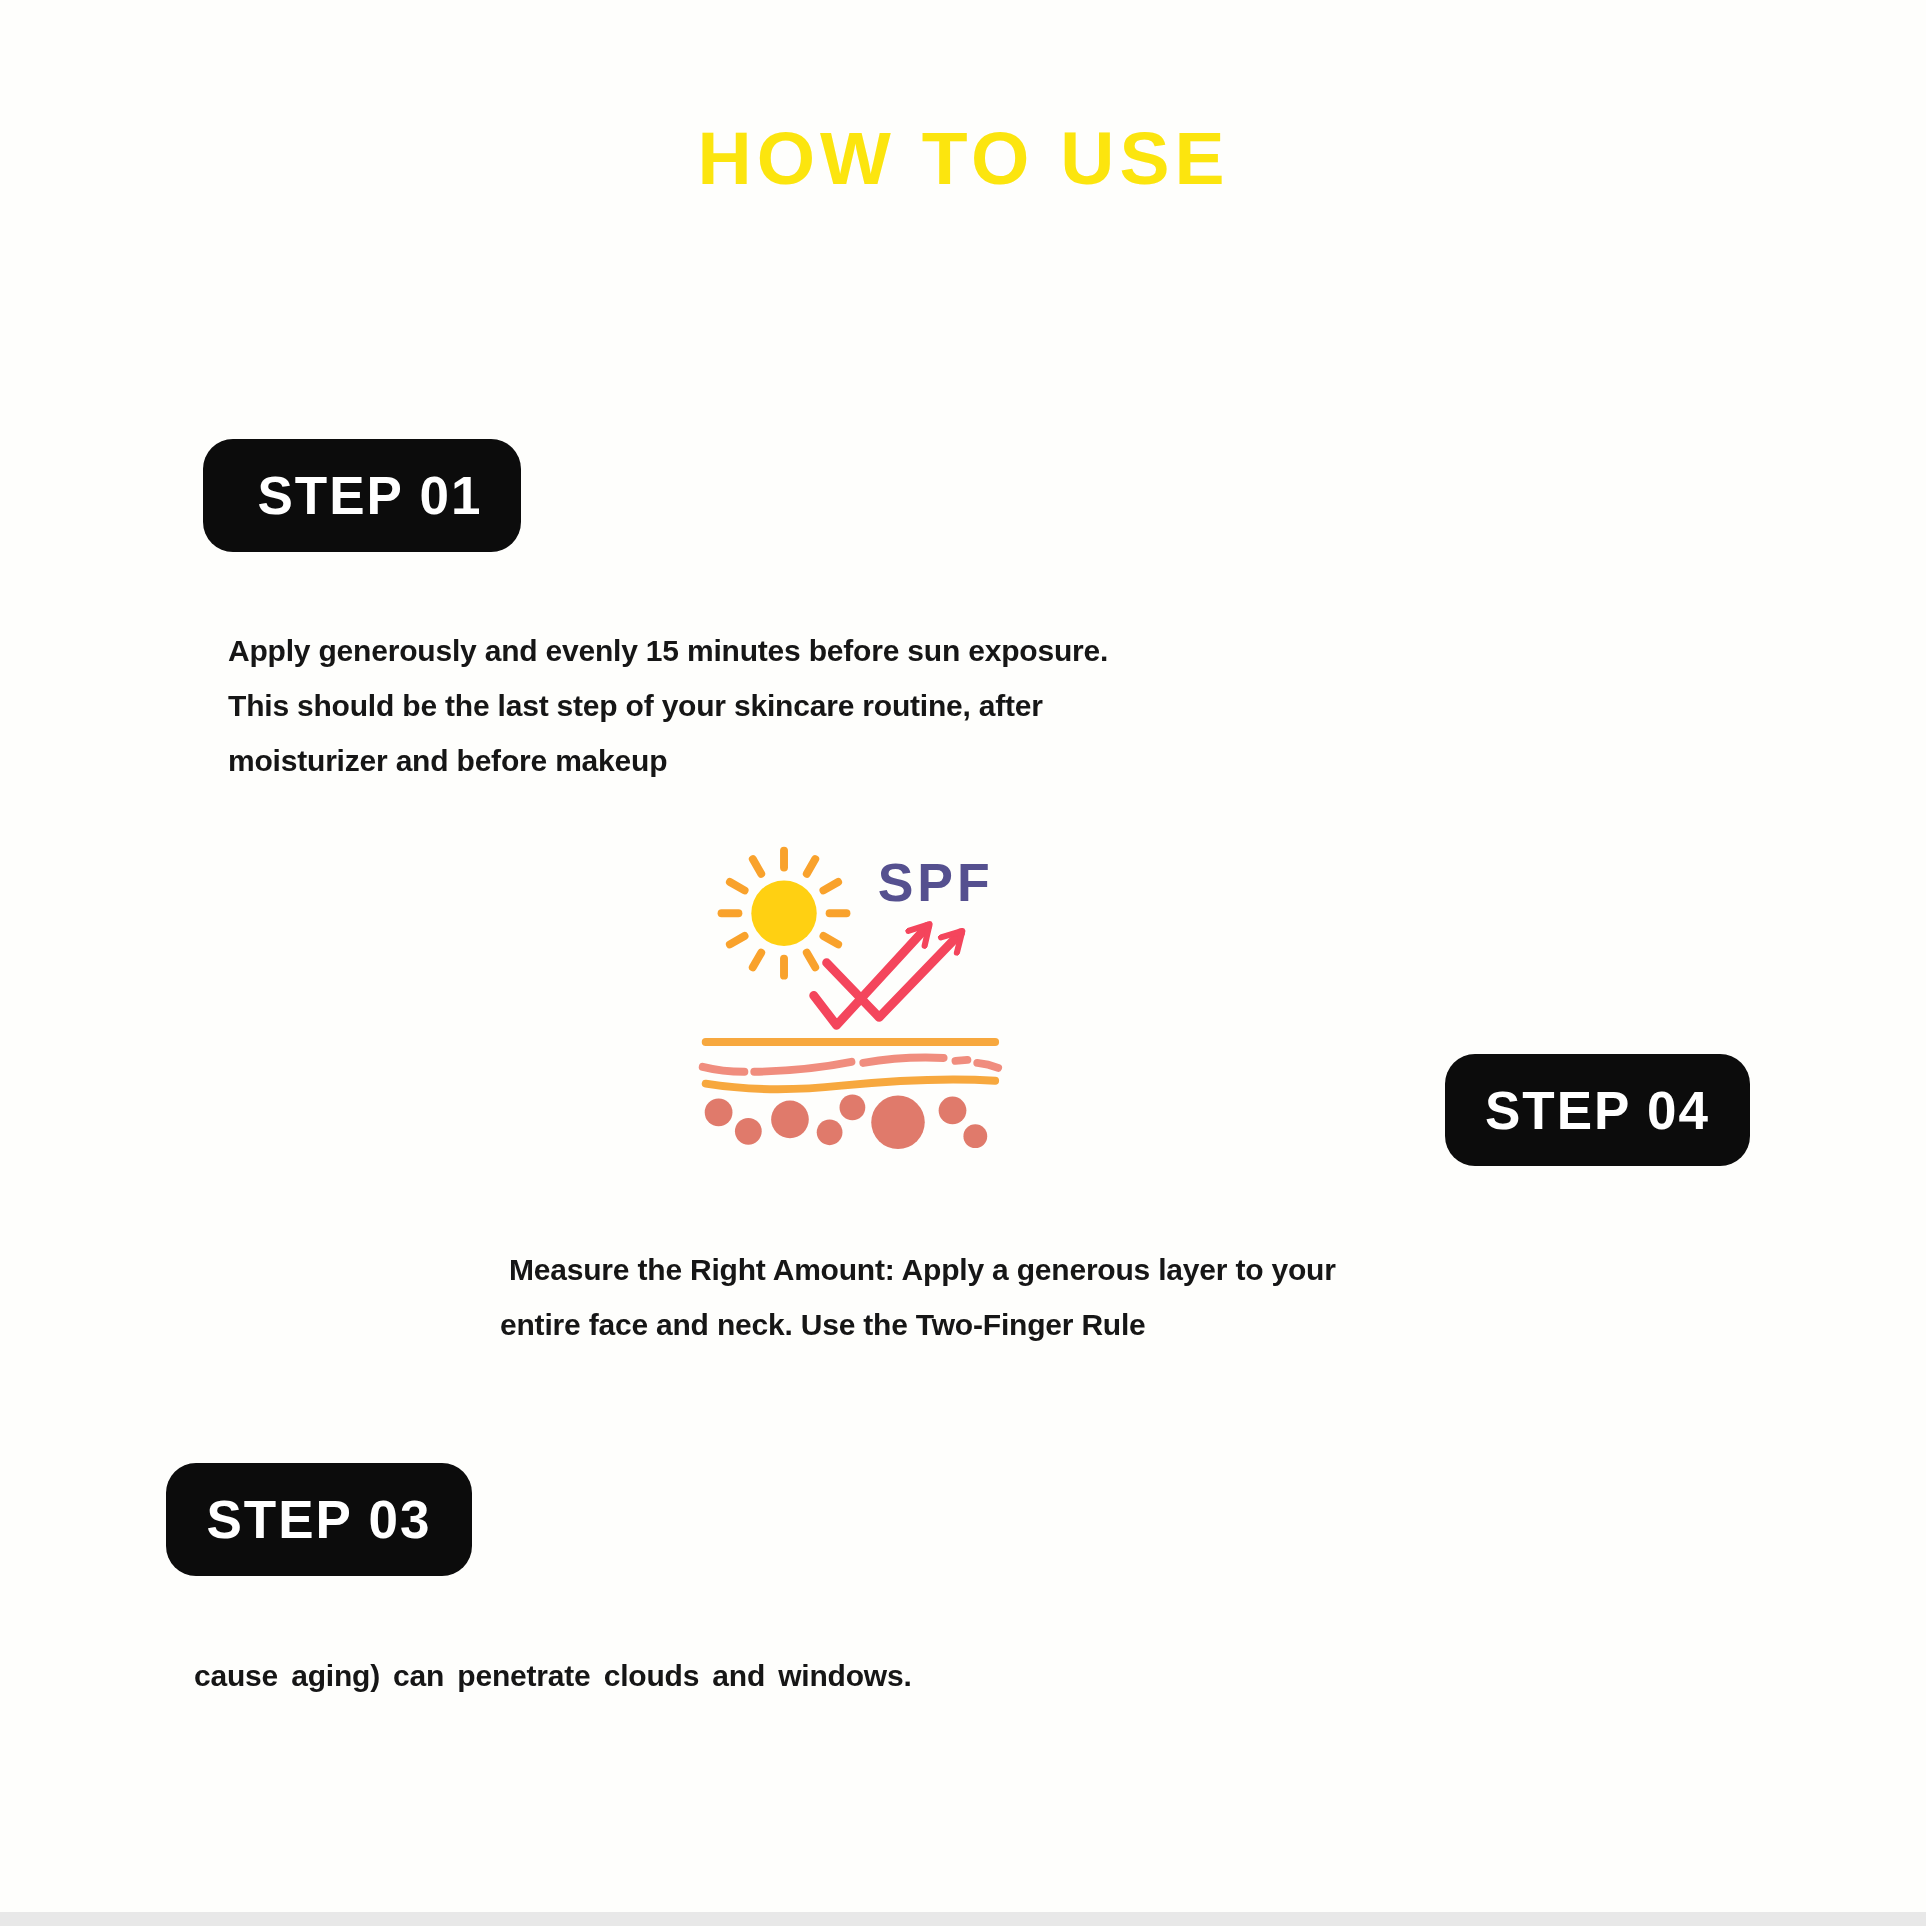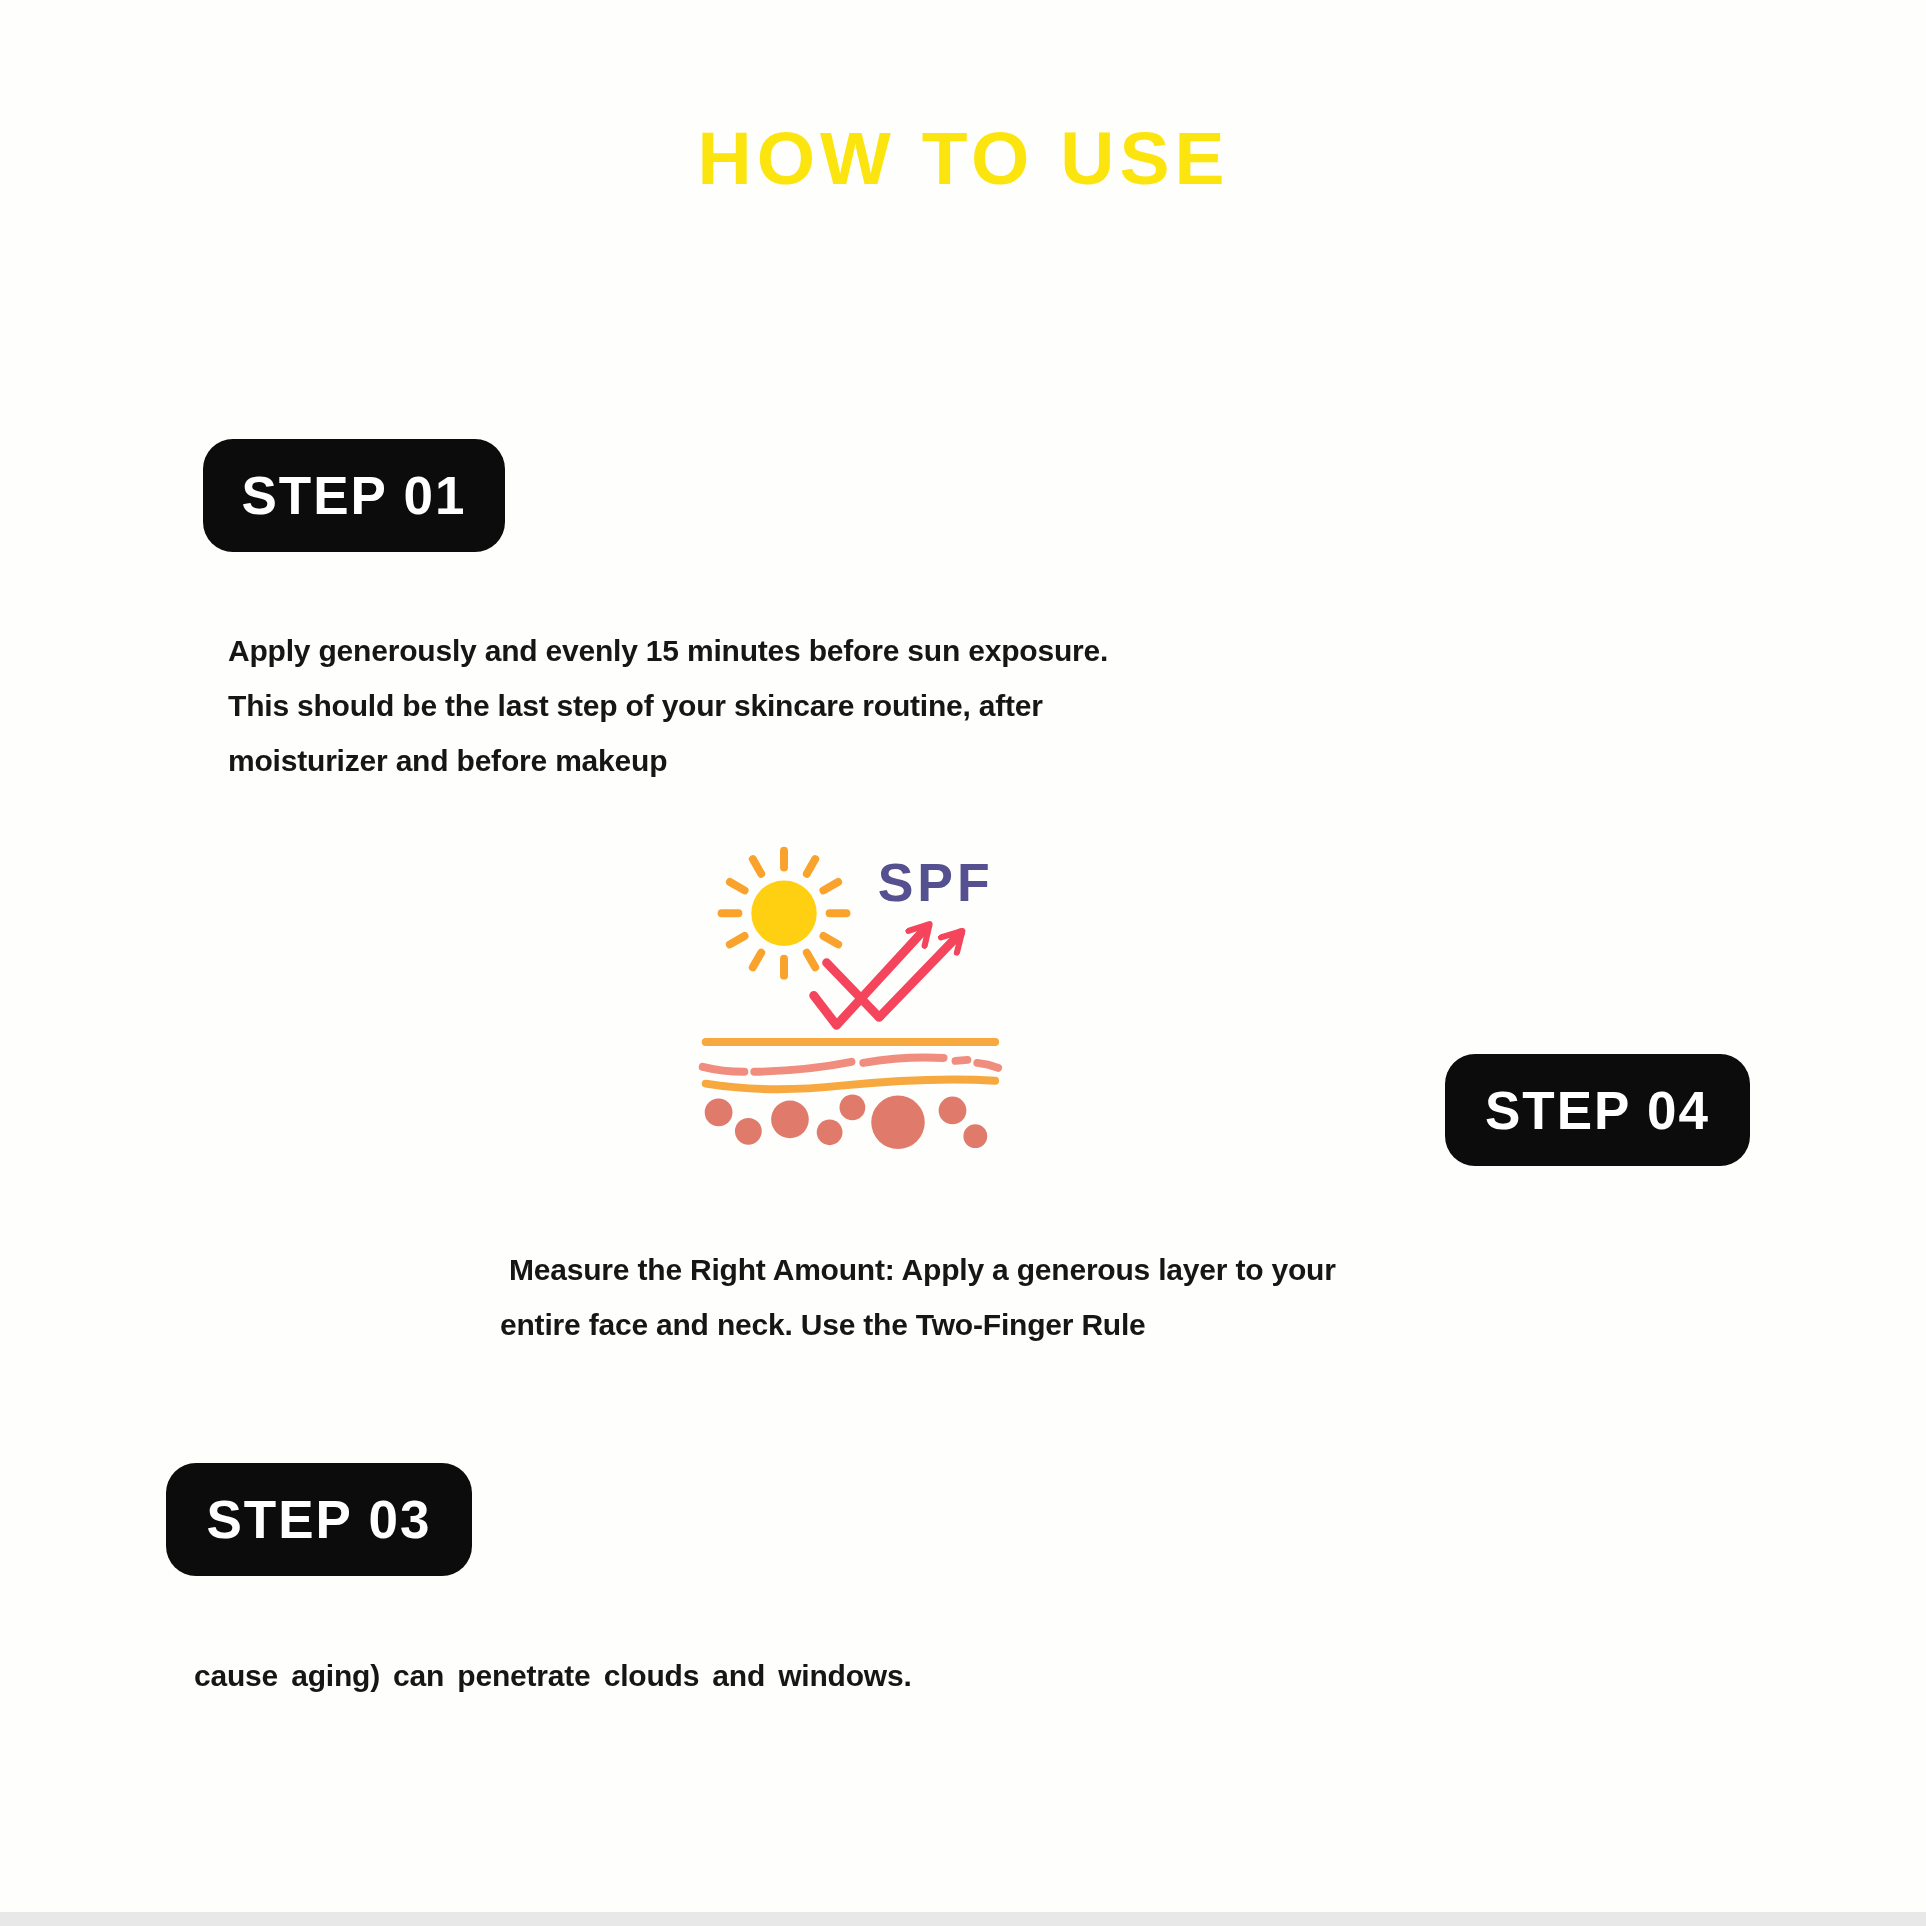--- a/index.html
+++ b/index.html
@@ -18,21 +18,21 @@
     color:var(--title-color,#FCE50E);
   }
   .badge{
     position:absolute;
     background:var(--badge-bg,#0C0C0C);
     color:var(--badge-text,#FFFFFF);
     border-radius:30px;
     display:flex;align-items:center;justify-content:center;
     font-size:53px;font-weight:bold;letter-spacing:2px;
   }
-  .badge-1{left:203px;top:439px;width:302px;height:113px;}
+  .badge-1{left:203px;top:439px;width:302px;height:113px;padding-left:16px;}
   .badge-2{left:1445px;top:1054px;width:305px;height:112px;}
   .badge-3{left:166px;top:1463px;width:306px;height:113px;justify-content:center;}
   .para{
     position:absolute;
     color:var(--text-color,#161616);
     font-size:30px;font-weight:bold;line-height:55px;
     letter-spacing:-0.2px;
   }
   .para .line{white-space:nowrap;}
   .para-1{left:228px;top:623px;}

